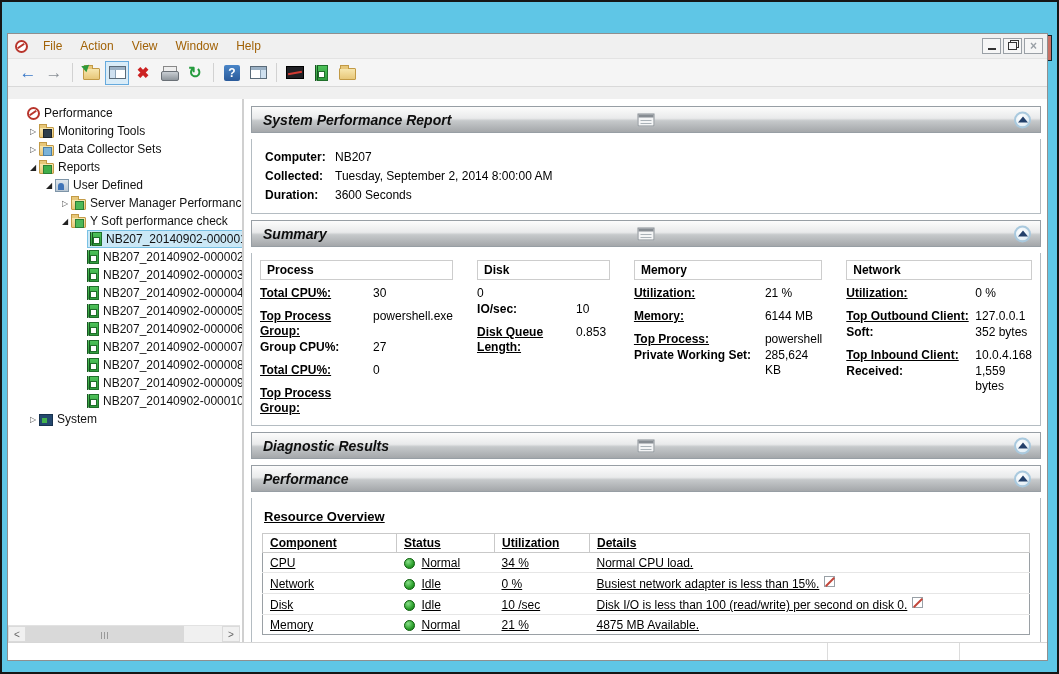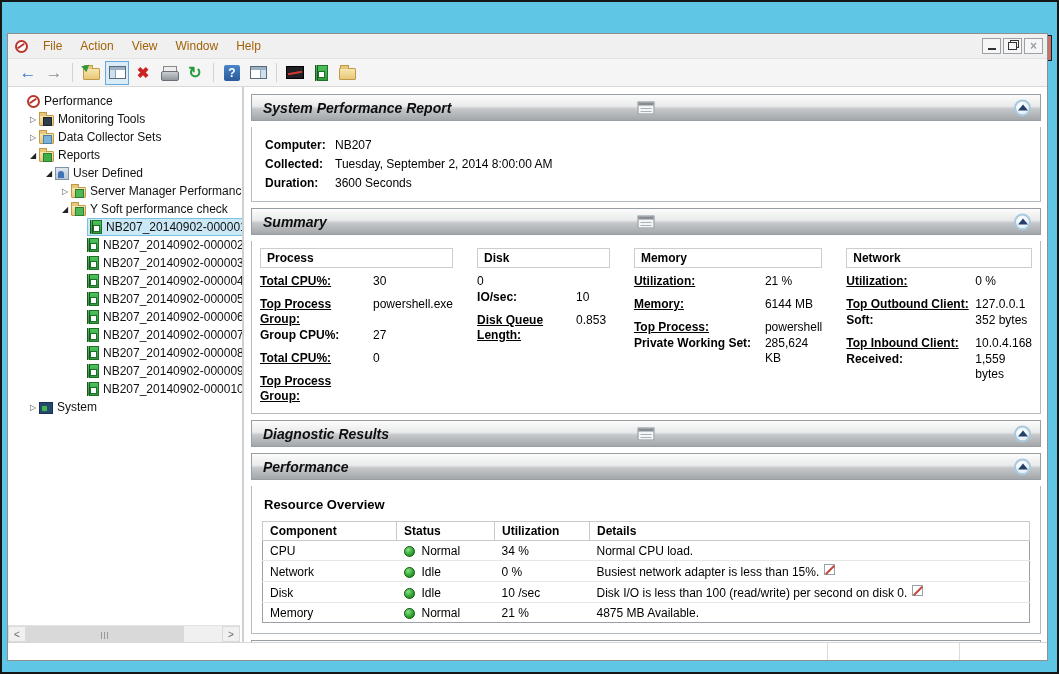--- a/index.html
+++ b/index.html
@@ -52,21 +52,21 @@
   .g-print::after { content:""; position:absolute; left:0; top:5px; width:16px; height:8px; background:linear-gradient(#c9ced3,#8f969c); border:1px solid #6a7076; border-radius:2px; }
   .g-refresh::before { content:"\21BB"; color:#259b3e; font-size:16px; font-weight:bold; }
   .g-help { width:16px; height:16px; border-radius:2px; background:linear-gradient(#4a86c8,#2a5a9a); display:flex; align-items:center; justify-content:center; }
   .g-help::before { content:"?"; color:#fff; font-weight:bold; font-size:12px; }
   .g-chart { width:18px; height:13px; background:#202024; border:1px solid #000; position:relative; }
   .g-chart::after { content:""; position:absolute; left:1px; top:5px; width:14px; height:2px; background:#d23b33; transform:rotate(-10deg); }
   .g-book { width:13px; height:16px; background:linear-gradient(#4ec25a,#2f9a3c); border:1px solid #1f6f2a; border-left:3px double #185521; position:relative; }
   .g-book::after { content:""; position:absolute; right:2px; top:5px; width:5px; height:5px; background:#fff; border:1px solid #1f6f2a; }
 
   
-  .content { flex:1; display:flex; min-height:0; background:#a21caf; }
+  .content { flex:1; display:flex; min-height:0; background:#a21caf;margin-top:12px; }
   .tree-pane { width:236px; background:#fff; border-right:2px solid #d0d0d0; position:relative; overflow:hidden; flex:0 0 auto; }
   .tree { padding-top:5px; font-size:12px; color:#111; }
   .tree-row { height:18px; display:flex; align-items:center; white-space:nowrap; }
   .tw { width:12px; flex:0 0 auto; text-align:center; font-size:8px; color:#555; }
   .tw.solid { color:#222; }
   .tl { margin-left:4px; }
   .lv0 { padding-left:7px; } .lv1 { padding-left:19px; } .lv2 { padding-left:35px; }
   .lv3 { padding-left:51px; } .lv4 { padding-left:67px; }
   .sel { display:flex; align-items:center; background:#cbe8f6; border:1px solid #7ac1e4; height:18px; padding:0 2px; }
 
@@ -114,21 +114,21 @@
   .sum-col { display:flex; flex-direction:column; }
   .col-process { width:214px; } .col-disk { width:156px; } .col-memory { width:202px; } .col-network { flex:1; }
   .grp-head { border:1px solid #cdcdcd; font-weight:bold; padding:2px 6px; margin-bottom:5px; }
   .sum-row { display:flex; line-height:15px; margin-top:1px; }
   .sum-row.gap { margin-top:8px; }
   .sum-label { font-weight:bold; flex:0 0 auto; }
   .sum-label.link { text-decoration:underline; cursor:pointer; }
   .col-process .sum-label { width:113px; } .col-disk .sum-label { width:99px; }
   .col-memory .sum-label { width:131px; } .col-network .sum-label { width:129px; }
 
-  .perf-body { padding:9px 10px 10px 10px; }
+  .perf-body { padding:9px 10px 10px 10px;text-decoration:underline; }
   .ro-title { font-size:13px; font-weight:bold; margin:2px 0 9px 2px; }
   table.res { width:100%; border-collapse:collapse; border:1px solid #9aa0a5; font-size:12px; }
   table.res th { border:1px solid #c9c9c9; text-align:left; font-weight:bold; padding:2px 7px; background:#fff; }
   table.res td { padding:3px 7px 2px 7px; border-top:1px solid #e6e6e6; }
   .w-comp { width:134px; } .w-stat { width:98px; } .w-util { width:95px; }
   .sphere { width:11px; height:11px; border-radius:50%; background:radial-gradient(circle at 35% 30%, #8ae08a, #2da12d 60%, #157015); border:1px solid #0f5f0f; display:inline-block; margin-right:7px; vertical-align:-2px; }
   .noteico { width:11px; height:11px; border:1px solid #99a0a6; background:#fff; position:relative; display:inline-block; margin-left:5px; vertical-align:1px; }
   .noteico::after { content:""; position:absolute; left:-1px; top:4px; width:12px; height:2px; background:#c2463a; transform:rotate(-45deg); }
 
   

